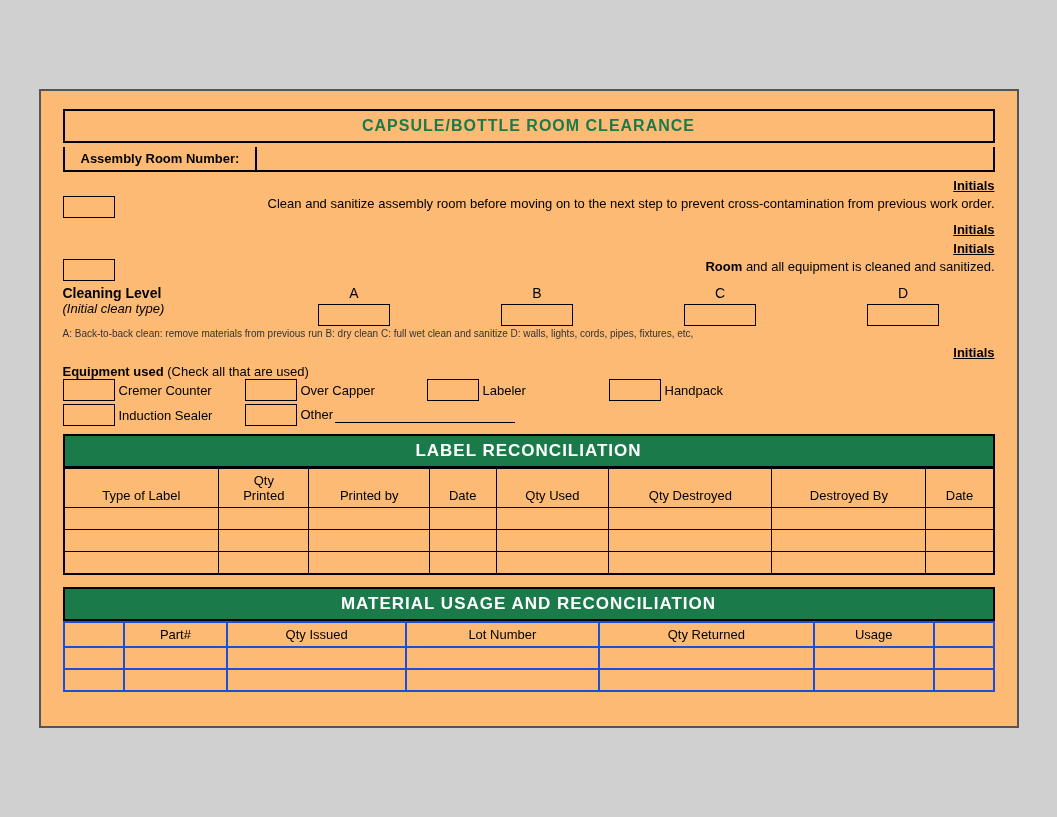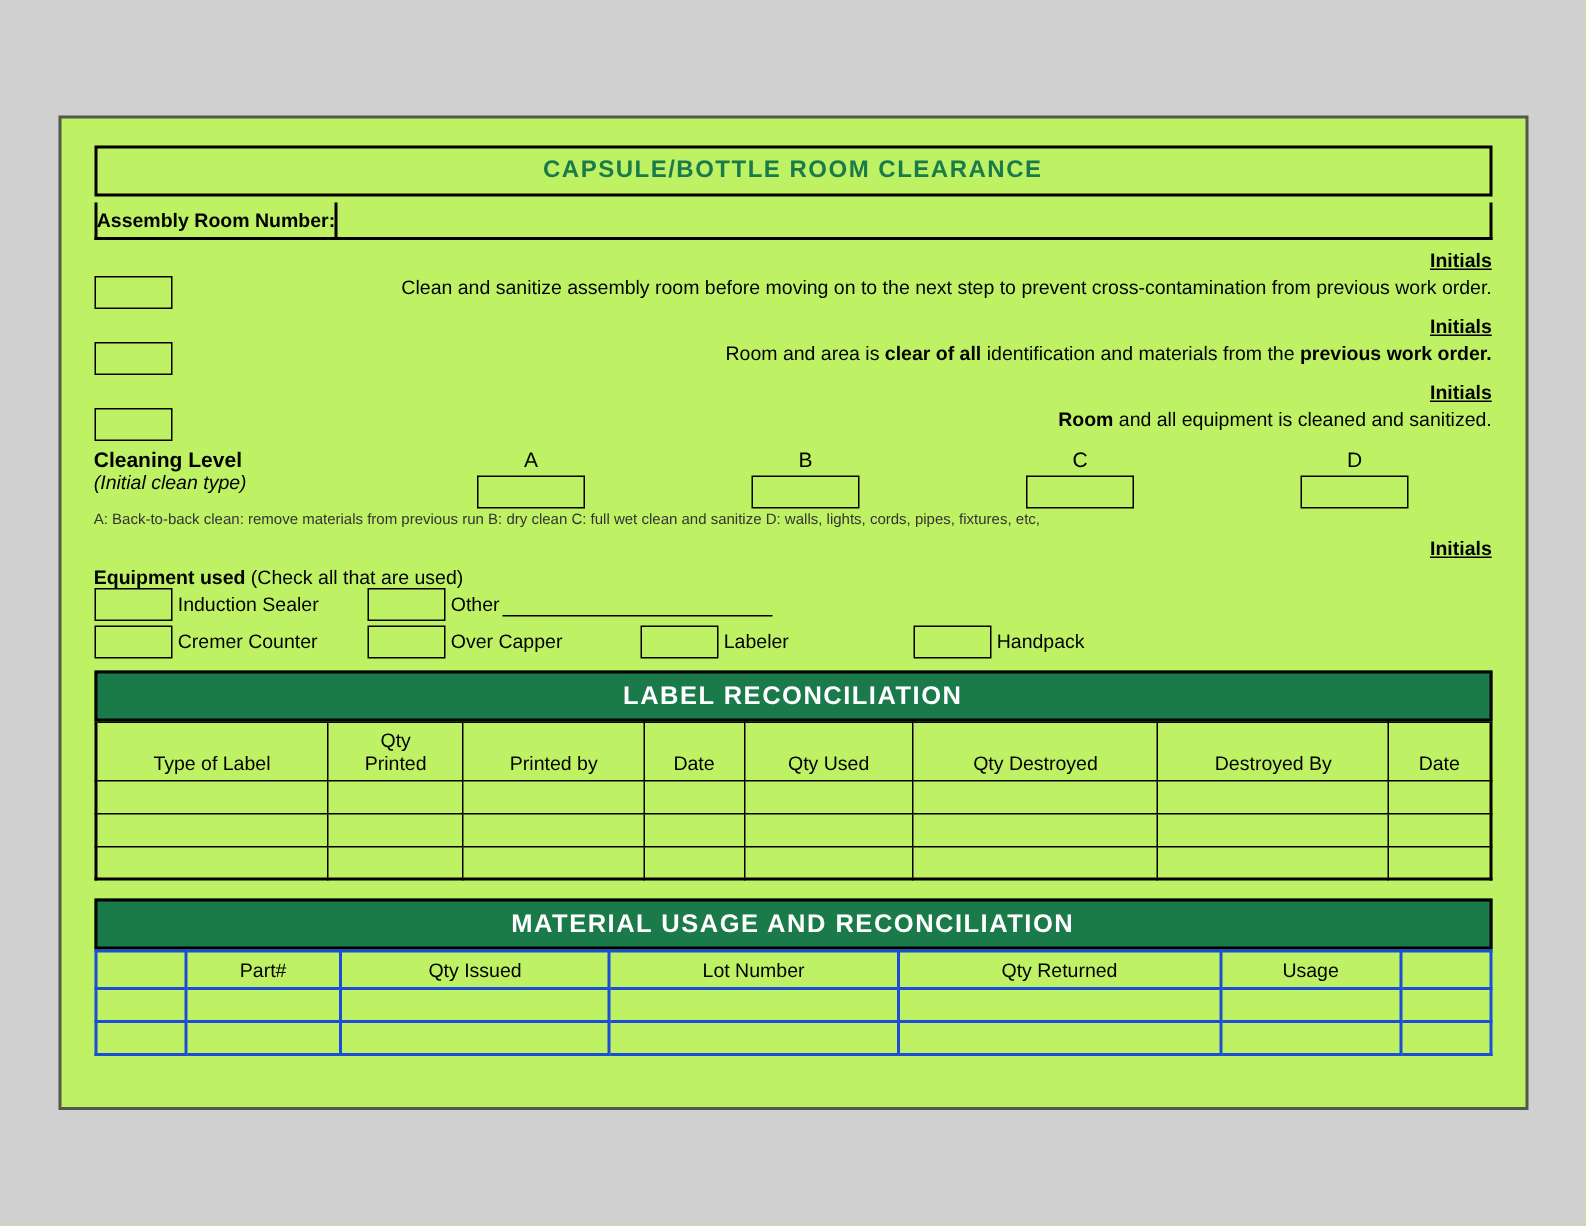--- a/index.html
+++ b/index.html
@@ -6,21 +6,21 @@
     body {
       background: #d0d0d0;
       display: flex;
       justify-content: center;
       align-items: center;
       min-height: 100vh;
       font-family: Arial, sans-serif;
       font-size: 13px;
     }
     .page {
-      background: #bef264;
+      background: #fdba74;
       width: 980px;
       padding: 18px 22px 22px 22px;
       border: 2px solid #555;
     }
     .title-box {
       border: 2px solid #000;
       text-align: center;
       padding: 6px 0;
       margin-bottom: 4px;
     }
@@ -31,21 +31,21 @@
       letter-spacing: 1px;
     }
     .assembly-row {
       display: flex;
       border: 2px solid #000;
       border-top: none;
       margin-bottom: 6px;
     }
     .assembly-label {
       font-weight: bold;
-      padding: 4px 0;
+      padding: 4px 16px;
       white-space: nowrap;
       border-right: 2px solid #000;
     }
     .assembly-value {
       flex: 1;
       padding: 4px 8px;
     }
     .section {
       margin-bottom: 4px;
       text-align: right;
@@ -214,26 +214,20 @@
     <div class="initials-row">
       <div class="initials-box"></div>
       <div class="initials-text">
         Clean and sanitize assembly room before moving on to the next step to prevent cross-contamination from previous work order.
       </div>
     </div>
   </div>
 
   <div class="section">
     <div class="initials-label">Initials</div>
-    <div class="initials-row">
-      <div class="initials-box"></div>
-      <div class="initials-text">
-        Room and area is <strong>clear of all</strong> identification and materials from the <strong>previous work order.</strong>
-      </div>
-    </div>
   </div>
 
   <div class="section">
     <div class="initials-label">Initials</div>
     <div class="initials-row">
       <div class="initials-box"></div>
       <div class="initials-text">
         <strong>Room</strong> and all equipment is cleaned and sanitized.
       </div>
     </div>
@@ -270,33 +264,33 @@
   <div class="section">
     <div class="initials-label">Initials</div>
   </div>
 
   <div class="equipment-section">
     <div>
       <strong>Equipment used</strong> (Check all that are used)
     </div>
     <div class="equipment-row">
       <div class="equipment-box"></div>
+      <span class="equipment-label">Cremer Counter</span>
+      <div class="equipment-box"></div>
+      <span class="equipment-label">Over Capper</span>
+      <div class="equipment-box"></div>
+      <span class="equipment-label">Labeler</span>
+      <div class="equipment-box"></div>
+      <span class="equipment-label">Handpack</span>
+    </div>
+    <div class="equipment-row">
+      <div class="equipment-box"></div>
       <span class="equipment-label">Induction Sealer</span>
       <div class="equipment-box"></div>
       <span>Other<span class="other-line">&nbsp;</span></span>
-    </div>
-    <div class="equipment-row">
-      <div class="equipment-box"></div>
-      <span class="equipment-label">Cremer Counter</span>
-      <div class="equipment-box"></div>
-      <span class="equipment-label">Over Capper</span>
-      <div class="equipment-box"></div>
-      <span class="equipment-label">Labeler</span>
-      <div class="equipment-box"></div>
-      <span class="equipment-label">Handpack</span>
     </div>
   </div>
 
   <div class="section-table">
     <div class="table-title">LABEL RECONCILIATION</div>
     <table class="recon-table">
       <thead>
         <tr>
           <th>Type of Label</th>
           <th>Qty<br>Printed</th>

